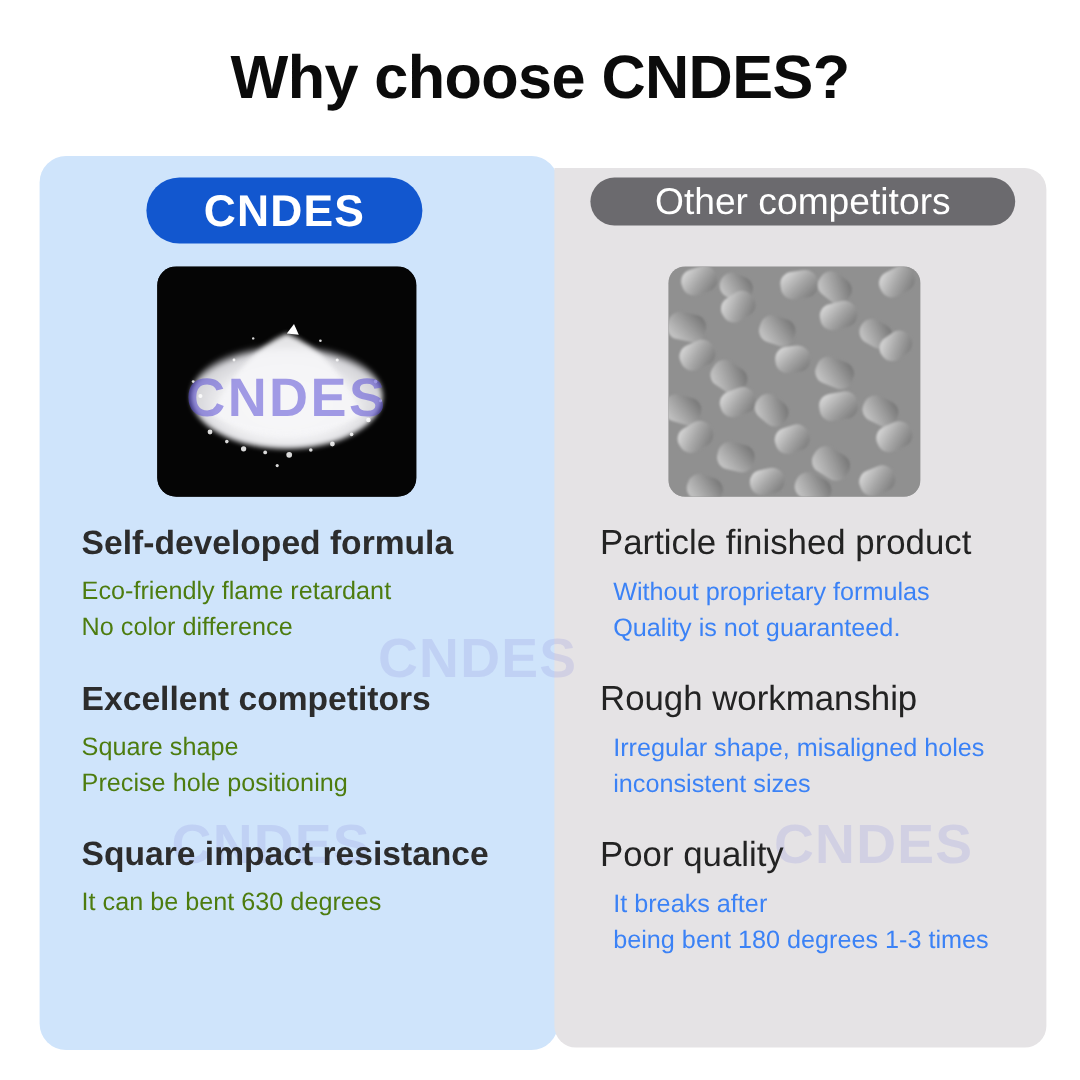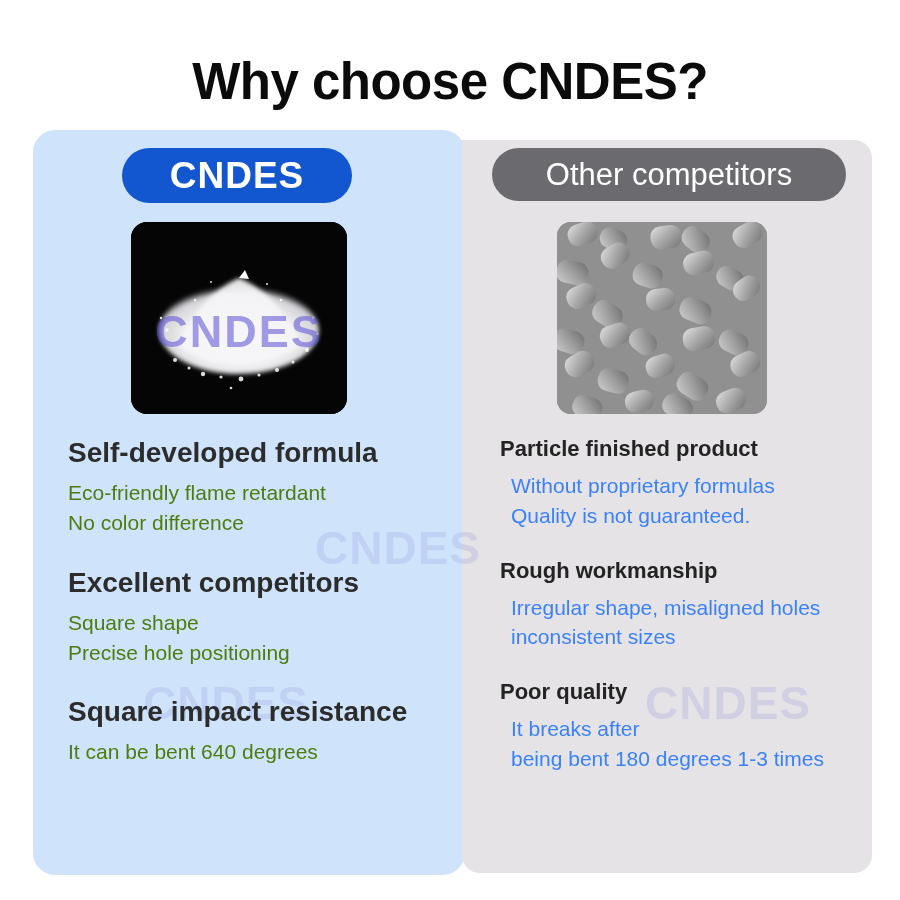--- a/index.html
+++ b/index.html
@@ -7,21 +7,21 @@
   html,body {
     width:900px; height:900px;
     background:#ffffff;
     font-family:"Liberation Sans", sans-serif;
     overflow:hidden;
   }
   #page { position:relative; width:900px; height:900px; background:#ffffff; }
 
   
   .page-title {
-    position:absolute; left:0; top:52px; width:900px;
+    position:absolute; left:0; top:35px; width:900px;
     text-align:center;
     font-size:51px; font-weight:bold; color:#0b0b0b;
     letter-spacing:-0.5px;
   }
 
   
   .panel { position:absolute; }
   .panel-left {
     left:33px; top:130px; width:432px; height:745px;
     background:#cfe4fb;
@@ -54,21 +54,21 @@
     border-radius:999px;
     white-space:nowrap;
   }
   .badge-cndes {
     left:122px; top:148px; width:230px; height:55px;
     background:#1257cf;
     font-size:37px; font-weight:bold;
     letter-spacing:1px;
   }
   .badge-other {
-    left:492px; top:148px; width:354px; height:53px;
+    left:492px; top:148px; width:354px; height:40px;
     background:#6b6a6e;
     font-size:31px; font-weight:normal;
   }
 
   
   .img-frame { position:absolute; overflow:hidden; }
   .img-left {
     left:131px; top:222px; width:216px; height:192px;
     border-radius:16px; background:#050505;
   }
@@ -101,21 +101,21 @@
     line-height:1.18; margin-bottom:9px;
   }
   .col-left .feature-sub {
     font-size:21px; font-weight:normal; color:#4d7c0f;
     line-height:1.42;
   }
   .col-left .feature { margin-bottom:28px; }
 
   
   .col-right .feature-head {
-    font-size:22px; font-weight:bold; color:#232323;
+    font-size:29px; font-weight:normal; color:#232323;
     line-height:1.18; margin-bottom:9px;
   }
   .col-right .feature-sub {
     font-size:21px; font-weight:normal; color:#3b82f6;
     line-height:1.42; padding-left:11px;
   }
   .col-right .feature { margin-bottom:27px; }
 </style>
 </head>
 <body>
@@ -300,21 +300,21 @@
       <div class="feature-sub">Eco-friendly flame retardant</div>
       <div class="feature-sub">No color difference</div>
     </div>
     <div class="feature">
       <div class="feature-head">Excellent competitors</div>
       <div class="feature-sub">Square shape</div>
       <div class="feature-sub">Precise hole positioning</div>
     </div>
     <div class="feature">
       <div class="feature-head">Square impact resistance</div>
-      <div class="feature-sub">It can be bent 640 degrees</div>
+      <div class="feature-sub">It can be bent 630 degrees</div>
     </div>
   </div>
 
   <div class="col col-right">
     <div class="feature">
       <div class="feature-head">Particle finished product</div>
       <div class="feature-sub">Without proprietary formulas</div>
       <div class="feature-sub">Quality is not guaranteed.</div>
     </div>
     <div class="feature">

